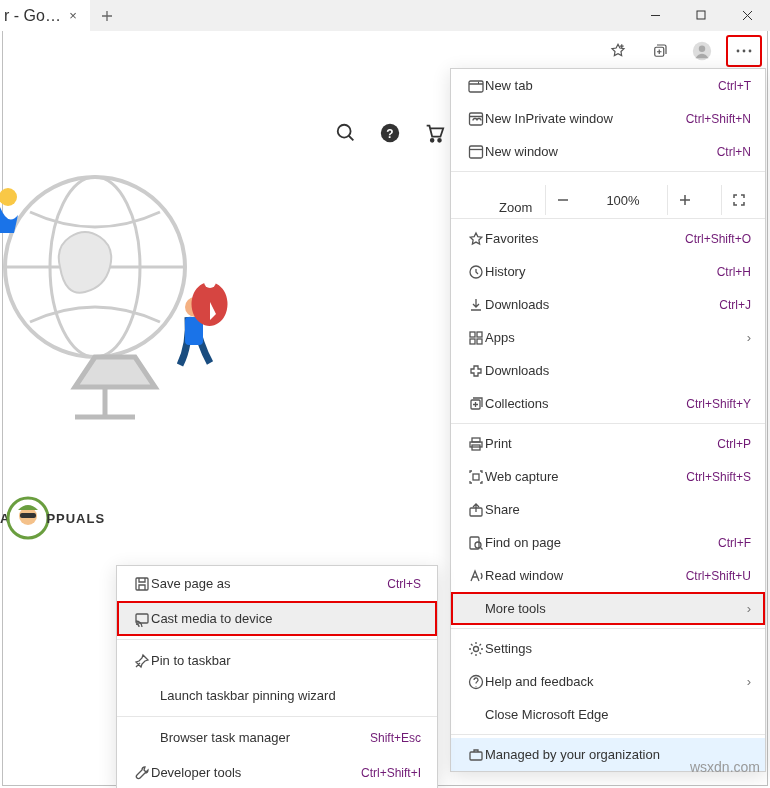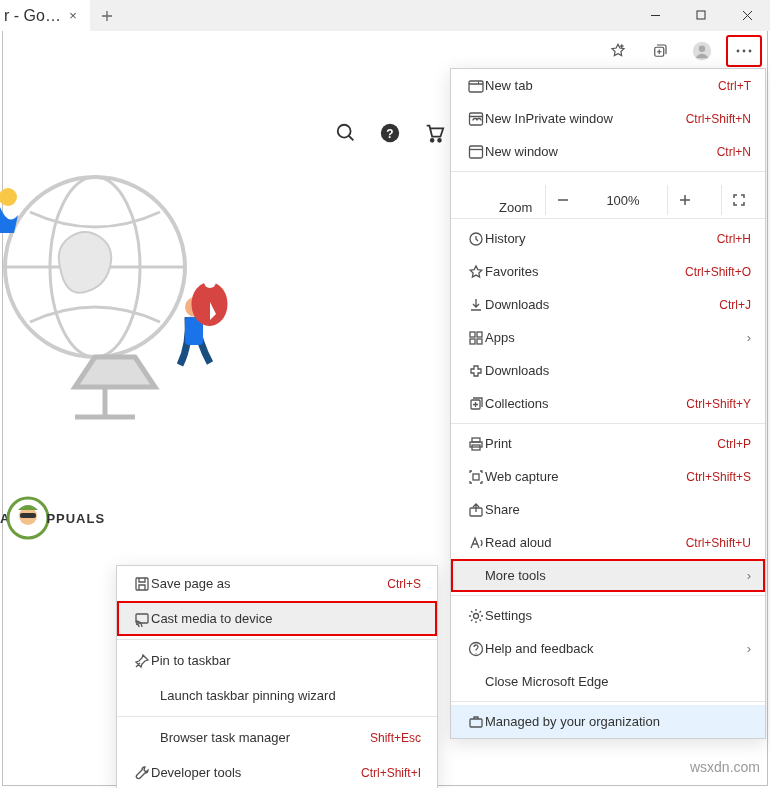--- a/index.html
+++ b/index.html
@@ -29,21 +29,21 @@
 
 .globe-svg{position:absolute;top:80px;left:0}
 
 
 .menu{position:absolute;top:68px;right:4px;width:316px;background:#fff;border:1px solid #d0d0d0;box-shadow:0 4px 18px rgba(0,0,0,.12)}
 .menu-item{height:33px;display:flex;align-items:center;padding:0 14px 0 16px;}
 .menu-item.highlight{outline:2px solid #e60000;outline-offset:-2px;background:#eee}
 .menu-item.info{background:#e6f3ff}
 .menu-icon{width:18px;height:18px;display:flex;align-items:center;justify-content:center;color:#555;flex:none}
 .menu-label{flex:1}
-.menu-shortcut{color:#b91c1c;font-size:12px}
+.menu-shortcut{color:#701a75;font-size:12px}
 .menu-chevron{color:#777}
 .menu-sep{height:1px;background:#e6e6e6;margin:3px 0}
 .zoom-row{height:40px;display:flex;align-items:flex-end;padding:0 10px 0 16px}
 .zoom-label{flex:1;padding-left:32px}
 .zoom-ctrl{display:flex;align-items:center;gap:20px}
 .zoom-btn{width:34px;height:30px;display:flex;align-items:center;justify-content:center;color:#555;border-left:1px solid #e6e6e6}
 .zoom-val{width:48px;text-align:center}
 
 
 .submenu{position:absolute;top:565px;left:116px;width:322px;background:#fff;border:1px solid #d0d0d0;box-shadow:0 4px 18px rgba(0,0,0,.12)}
@@ -226,35 +226,35 @@
           <svg width="14" height="14" fill="none" stroke="#555" stroke-width="1.5">
             <path d="M2 5V2h3M12 5V2H9M2 9v3h3M12 9v3H9"></path>
           </svg>
         </span>
     </div>
   </div>
   <div class="menu-sep"></div>
   <div class="menu-item">
     <span class="menu-icon">
         <svg width="16" height="16" viewBox="0 0 16 16" fill="none" stroke="#555" stroke-width="1.3">
+          <path d="M8 2l1.8 3.6 4 .6-2.9 2.8.7 4L8 11.1 4.4 13l.7-4L2.2 6.2l4-.6z"></path>
+        </svg>
+      </span>
+    <span class="menu-label">Favorites</span>
+    <span class="menu-shortcut">Ctrl+Shift+O</span>
+  </div>
+  <div class="menu-item">
+    <span class="menu-icon">
+        <svg width="16" height="16" viewBox="0 0 16 16" fill="none" stroke="#555" stroke-width="1.3">
           <circle cx="8" cy="8" r="6"></circle>
           <path d="M8 5v3l2 2"></path>
         </svg>
       </span>
     <span class="menu-label">History</span>
     <span class="menu-shortcut">Ctrl+H</span>
-  </div>
-  <div class="menu-item">
-    <span class="menu-icon">
-        <svg width="16" height="16" viewBox="0 0 16 16" fill="none" stroke="#555" stroke-width="1.3">
-          <path d="M8 2l1.8 3.6 4 .6-2.9 2.8.7 4L8 11.1 4.4 13l.7-4L2.2 6.2l4-.6z"></path>
-        </svg>
-      </span>
-    <span class="menu-label">Favorites</span>
-    <span class="menu-shortcut">Ctrl+Shift+O</span>
   </div>
   <div class="menu-item">
     <span class="menu-icon">
         <svg width="16" height="16" viewBox="0 0 16 16" fill="none" stroke="#555" stroke-width="1.3">
           <path d="M8 2v8m-3-3l3 3 3-3M3 13h10"></path>
         </svg>
       </span>
     <span class="menu-label">Downloads</span>
     <span class="menu-shortcut">Ctrl+J</span>
   </div>
@@ -315,24 +315,35 @@
         <svg width="16" height="16" viewBox="0 0 16 16" fill="none" stroke="#555" stroke-width="1.3">
           <rect x="2" y="6" width="12" height="8" rx="1"></rect>
           <path d="M8 10V2m-3 3l3-3 3 3"></path>
         </svg>
       </span>
     <span class="menu-label">Share</span>
   </div>
   <div class="menu-item">
     <span class="menu-icon">
         <svg width="16" height="16" viewBox="0 0 16 16" fill="none" stroke="#555" stroke-width="1.3">
+          <rect x="2" y="2" width="9" height="12" rx="1"></rect>
+          <circle cx="10" cy="10" r="3"></circle>
+          <path d="M12.5 12.5l2 2"></path>
+        </svg>
+      </span>
+    <span class="menu-label">Find on page</span>
+    <span class="menu-shortcut">Ctrl+F</span>
+  </div>
+  <div class="menu-item">
+    <span class="menu-icon">
+        <svg width="16" height="16" viewBox="0 0 16 16" fill="none" stroke="#555" stroke-width="1.3">
           <path d="M3 13l4-10 4 10M4.5 9h5M13 5q2 3 0 6"></path>
         </svg>
       </span>
-    <span class="menu-label">Read aloud</span>
+    <span class="menu-label">Read window</span>
     <span class="menu-shortcut">Ctrl+Shift+U</span>
   </div>
   <div class="menu-item highlight">
     <span class="menu-icon"></span>
     <span class="menu-label">More tools</span>
     <span class="menu-chevron">›</span>
   </div>
   <div class="menu-sep"></div>
   <div class="menu-item">
     <span class="menu-icon">

